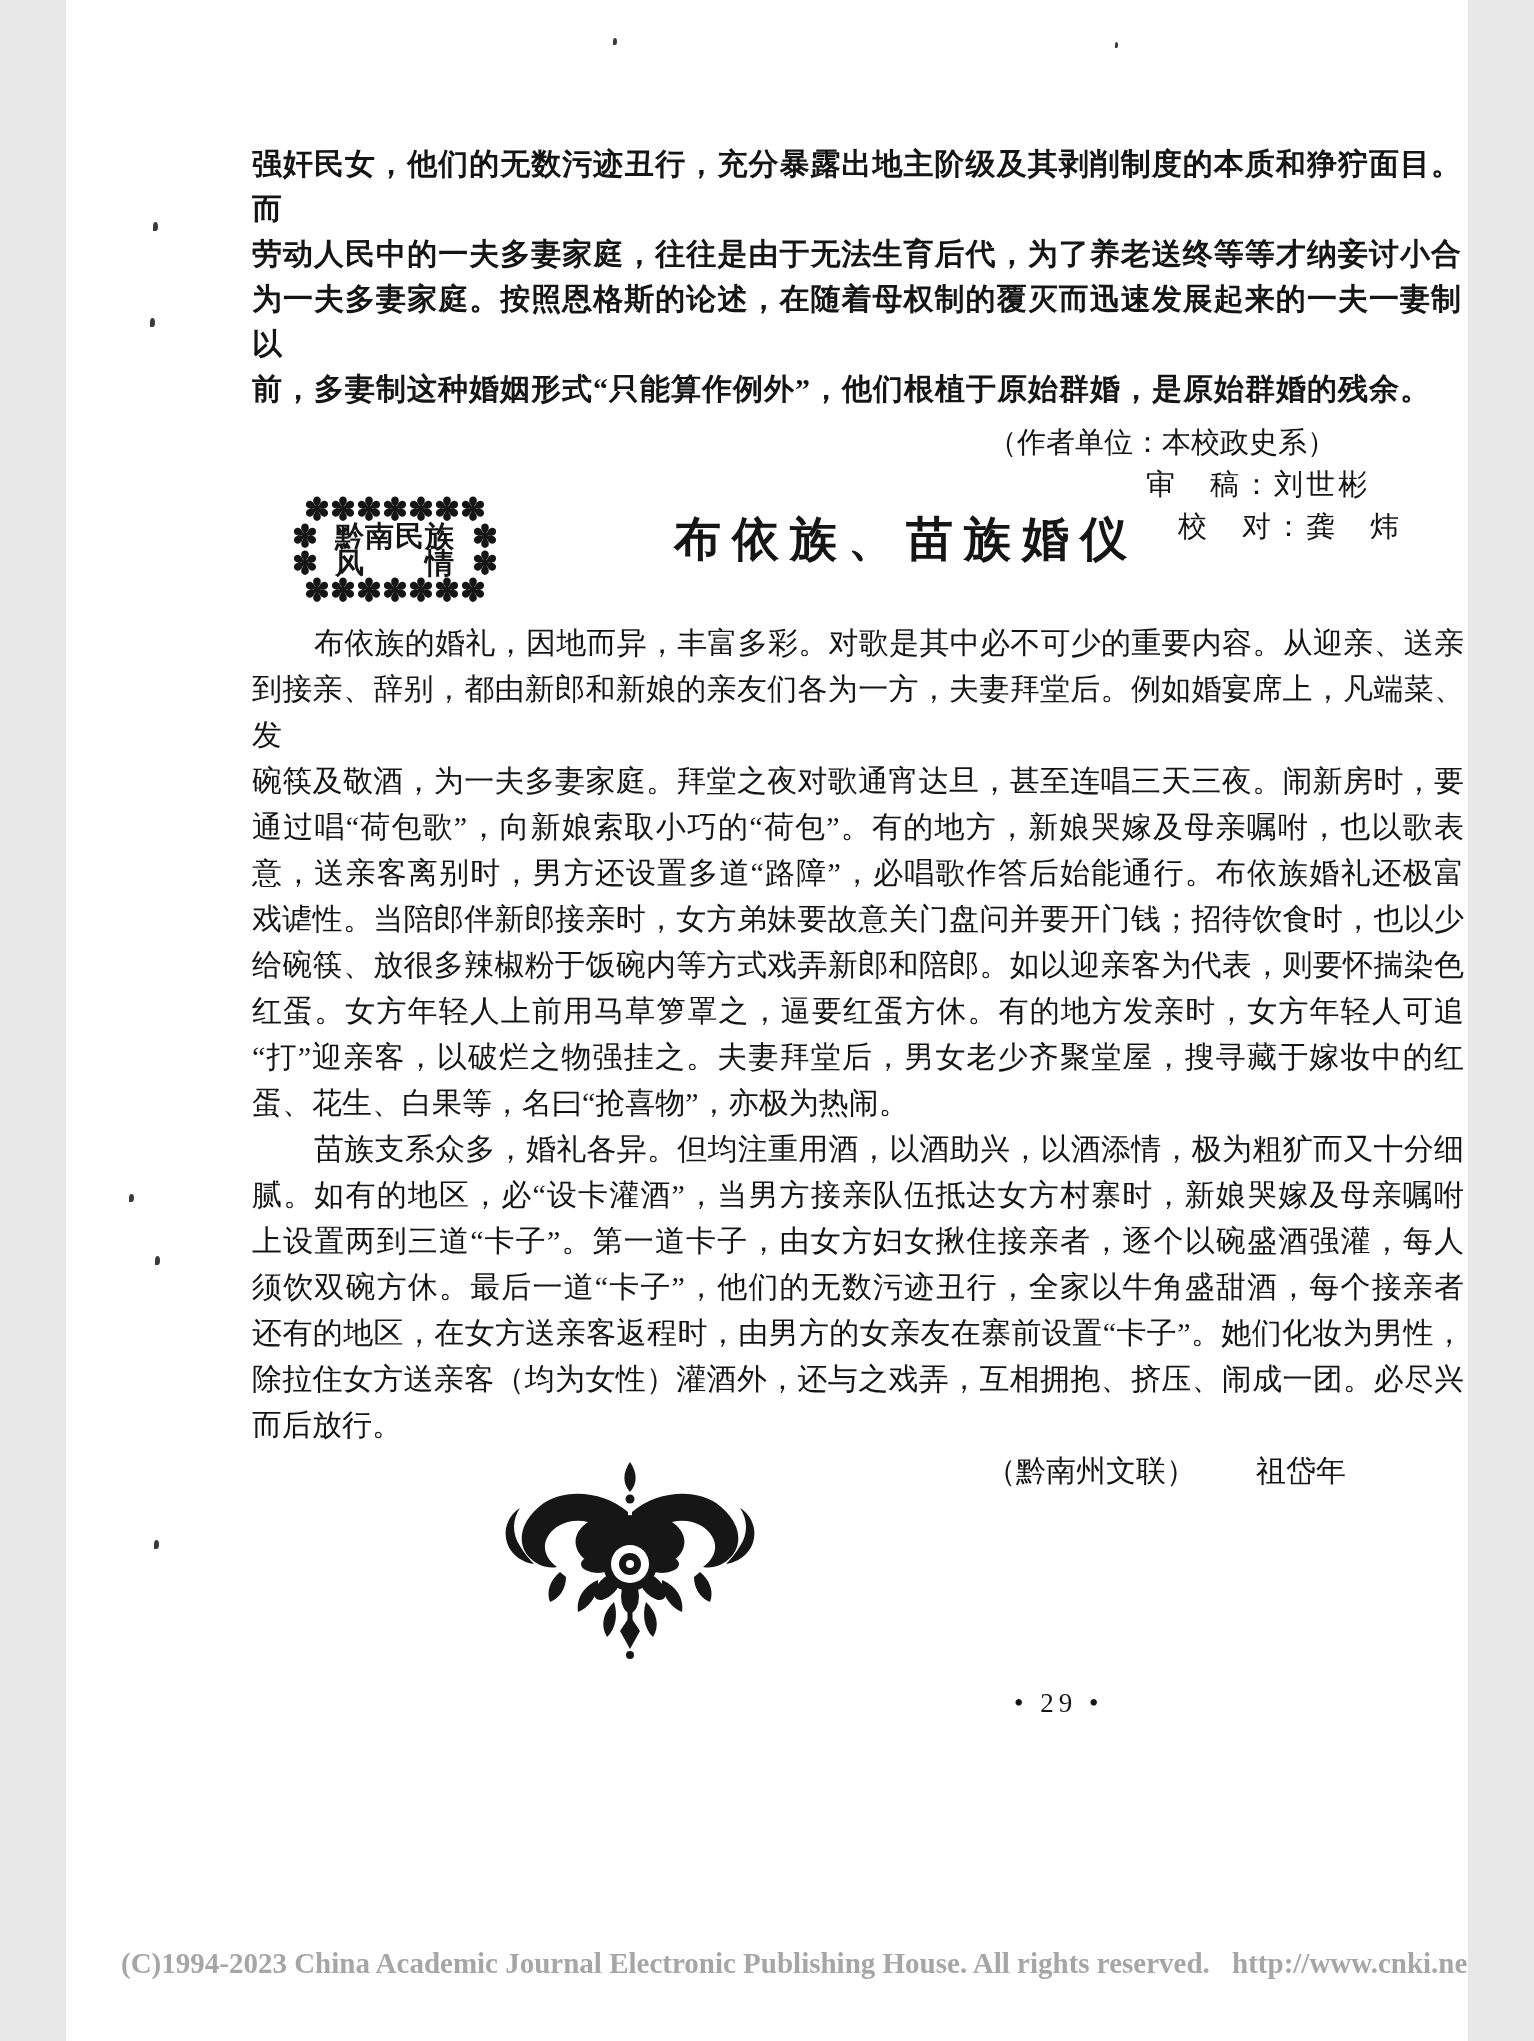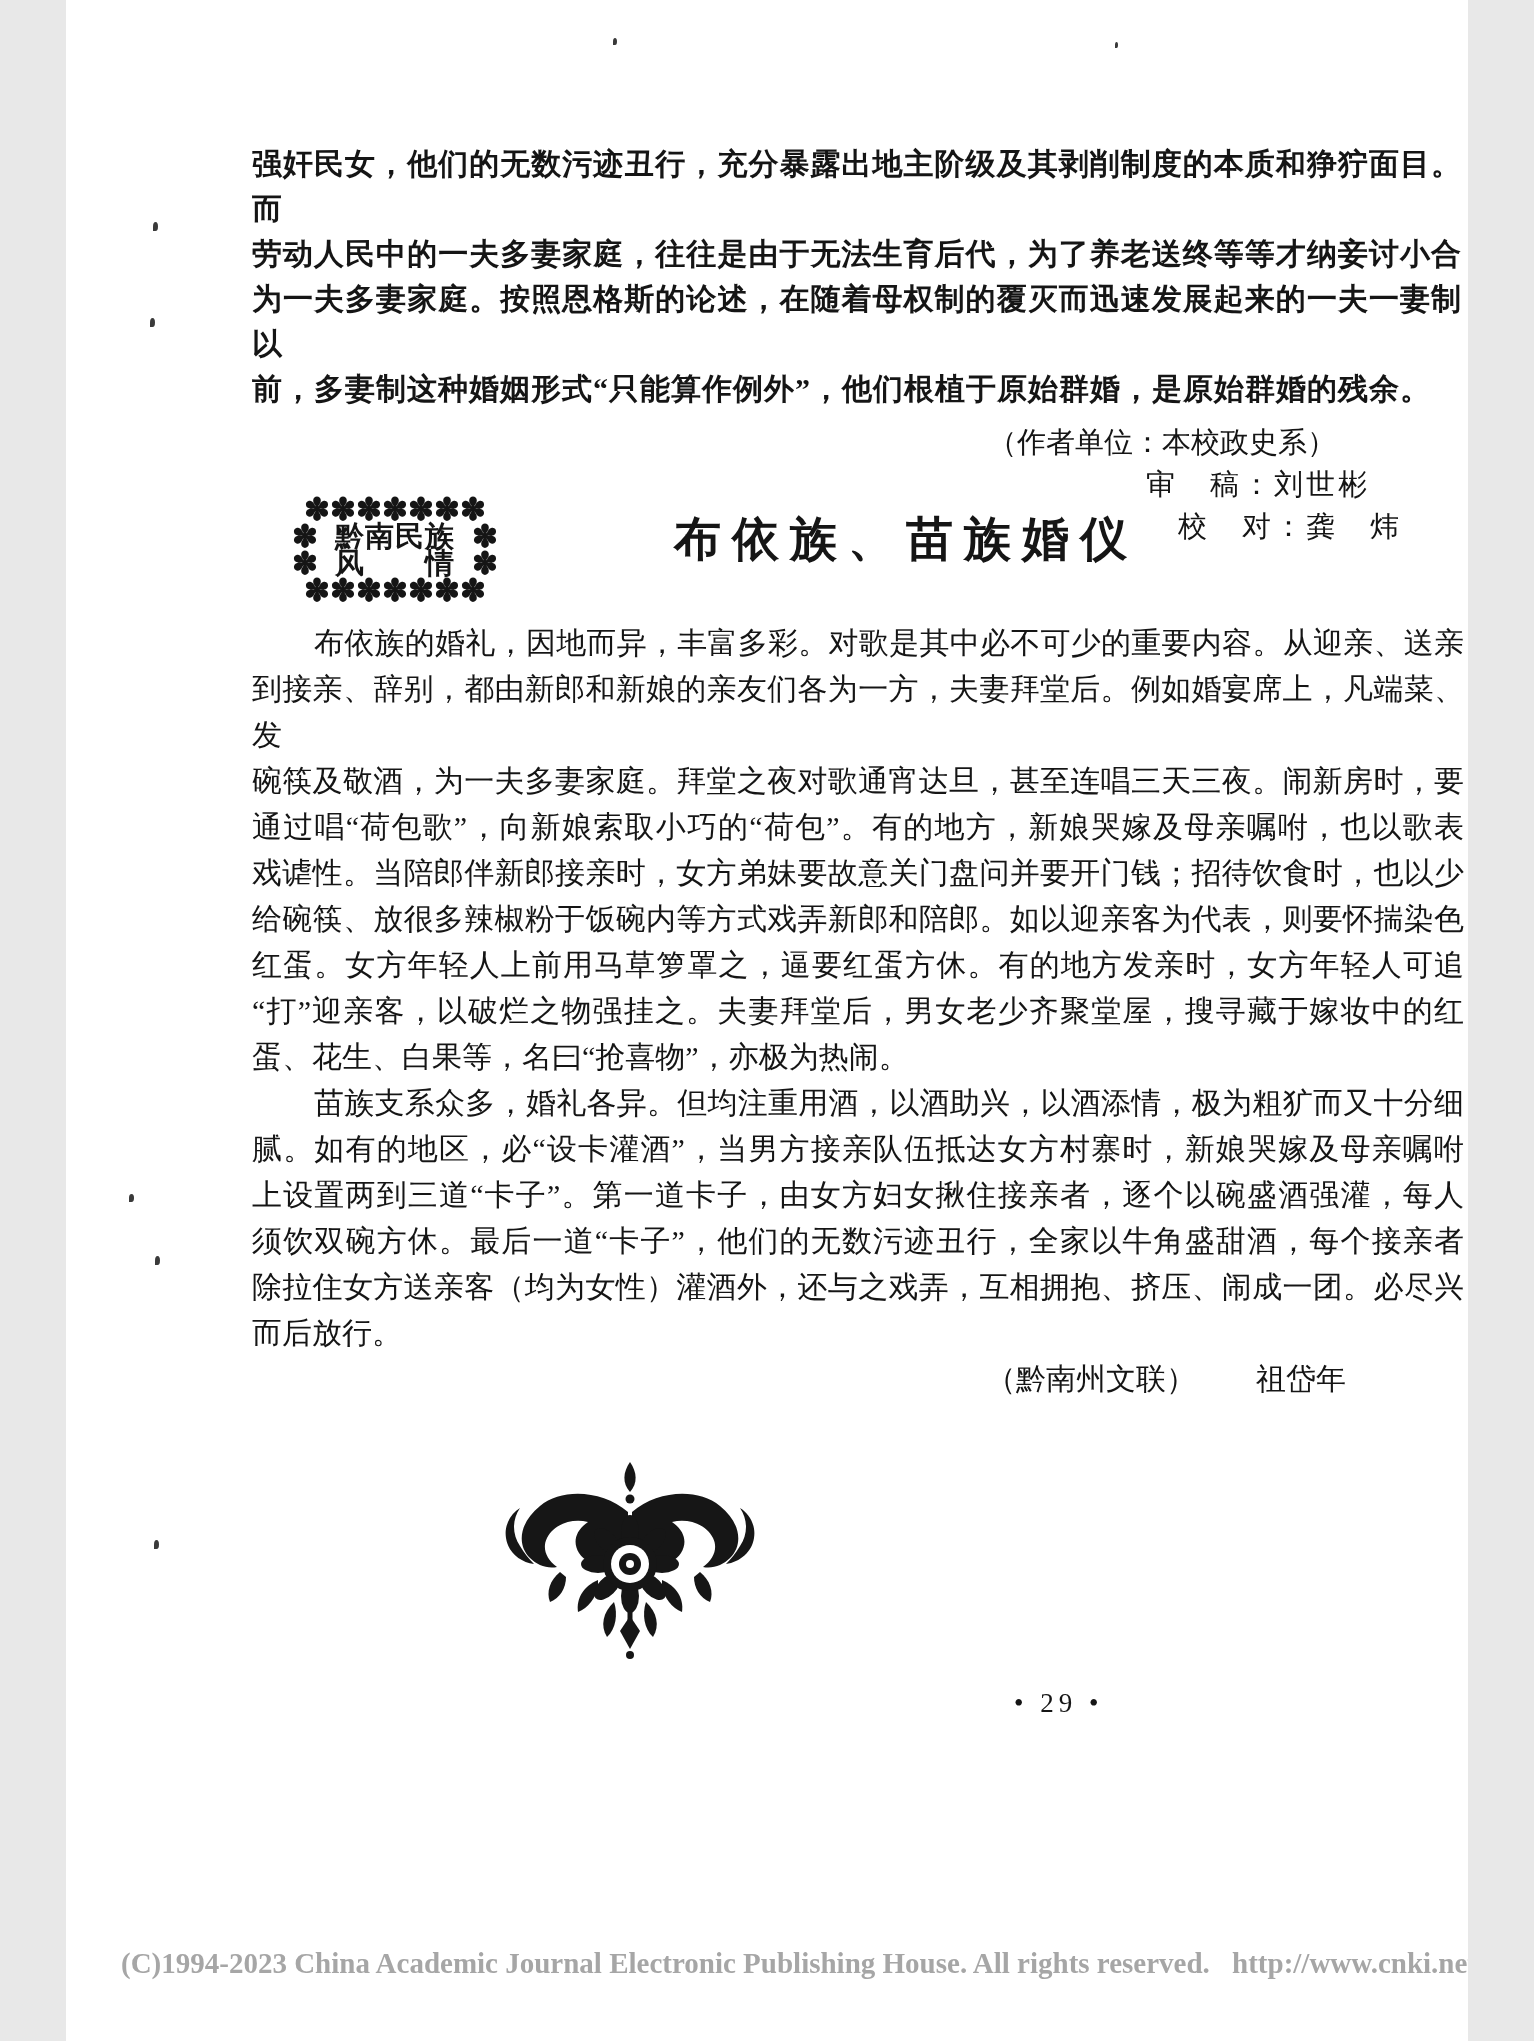--- a/index.html
+++ b/index.html
@@ -100,29 +100,31 @@
       <div class="badge-row">✽✽✽✽✽✽✽</div>
     </div>
     <h1 class="feature-title" style="margin:0;">布依族、苗族婚仪</h1>
   </header>
 
   <section class="abs body-article">
     <div class="b-line first">布依族的婚礼，因地而异，丰富多彩。对歌是其中必不可少的重要内容。从迎亲、送亲</div>
     <div class="b-line">到接亲、辞别，都由新郎和新娘的亲友们各为一方，夫妻拜堂后。例如婚宴席上，凡端菜、发</div>
     <div class="b-line">碗筷及敬酒，为一夫多妻家庭。拜堂之夜对歌通宵达旦，甚至连唱三天三夜。闹新房时，要</div>
     <div class="b-line">通过唱“荷包歌”，向新娘索取小巧的“荷包”。有的地方，新娘哭嫁及母亲嘱咐，也以歌表</div>
+    <div class="b-line">意，送亲客离别时，男方还设置多道“路障”，必唱歌作答后始能通行。布依族婚礼还极富</div>
     <div class="b-line">戏谑性。当陪郎伴新郎接亲时，女方弟妹要故意关门盘问并要开门钱；招待饮食时，也以少</div>
     <div class="b-line">给碗筷、放很多辣椒粉于饭碗内等方式戏弄新郎和陪郎。如以迎亲客为代表，则要怀揣染色</div>
     <div class="b-line">红蛋。女方年轻人上前用马草箩罩之，逼要红蛋方休。有的地方发亲时，女方年轻人可追</div>
     <div class="b-line">“打”迎亲客，以破烂之物强挂之。夫妻拜堂后，男女老少齐聚堂屋，搜寻藏于嫁妆中的红</div>
     <div class="b-line short">蛋、花生、白果等，名曰“抢喜物”，亦极为热闹。</div>
     <div class="b-line first">苗族支系众多，婚礼各异。但均注重用酒，以酒助兴，以酒添情，极为粗犷而又十分细</div>
     <div class="b-line">腻。如有的地区，必“设卡灌酒”，当男方接亲队伍抵达女方村寨时，新娘哭嫁及母亲嘱咐</div>
     <div class="b-line">上设置两到三道“卡子”。第一道卡子，由女方妇女揪住接亲者，逐个以碗盛酒强灌，每人</div>
     <div class="b-line">须饮双碗方休。最后一道“卡子”，他们的无数污迹丑行，全家以牛角盛甜酒，每个接亲者</div>
+    <div class="b-line">还有的地区，在女方送亲客返程时，由男方的女亲友在寨前设置“卡子”。她们化妆为男性，</div>
     <div class="b-line">除拉住女方送亲客（均为女性）灌酒外，还与之戏弄，互相拥抱、挤压、闹成一团。必尽兴</div>
     <div class="b-line short">而后放行。</div>
     <div class="attribution">（黔南州文联）　　祖岱年</div>
   </section>
 
   <svg class="abs ornament" width="280" height="200" viewBox="0 0 280 200" aria-hidden="true">
     <g fill="#161616" stroke="none">
 
       <path d="M140 2 C133 12 132 23 140 32 C148 23 147 12 140 2 Z"></path>
       <circle cx="140" cy="39" r="4.5"></circle>

